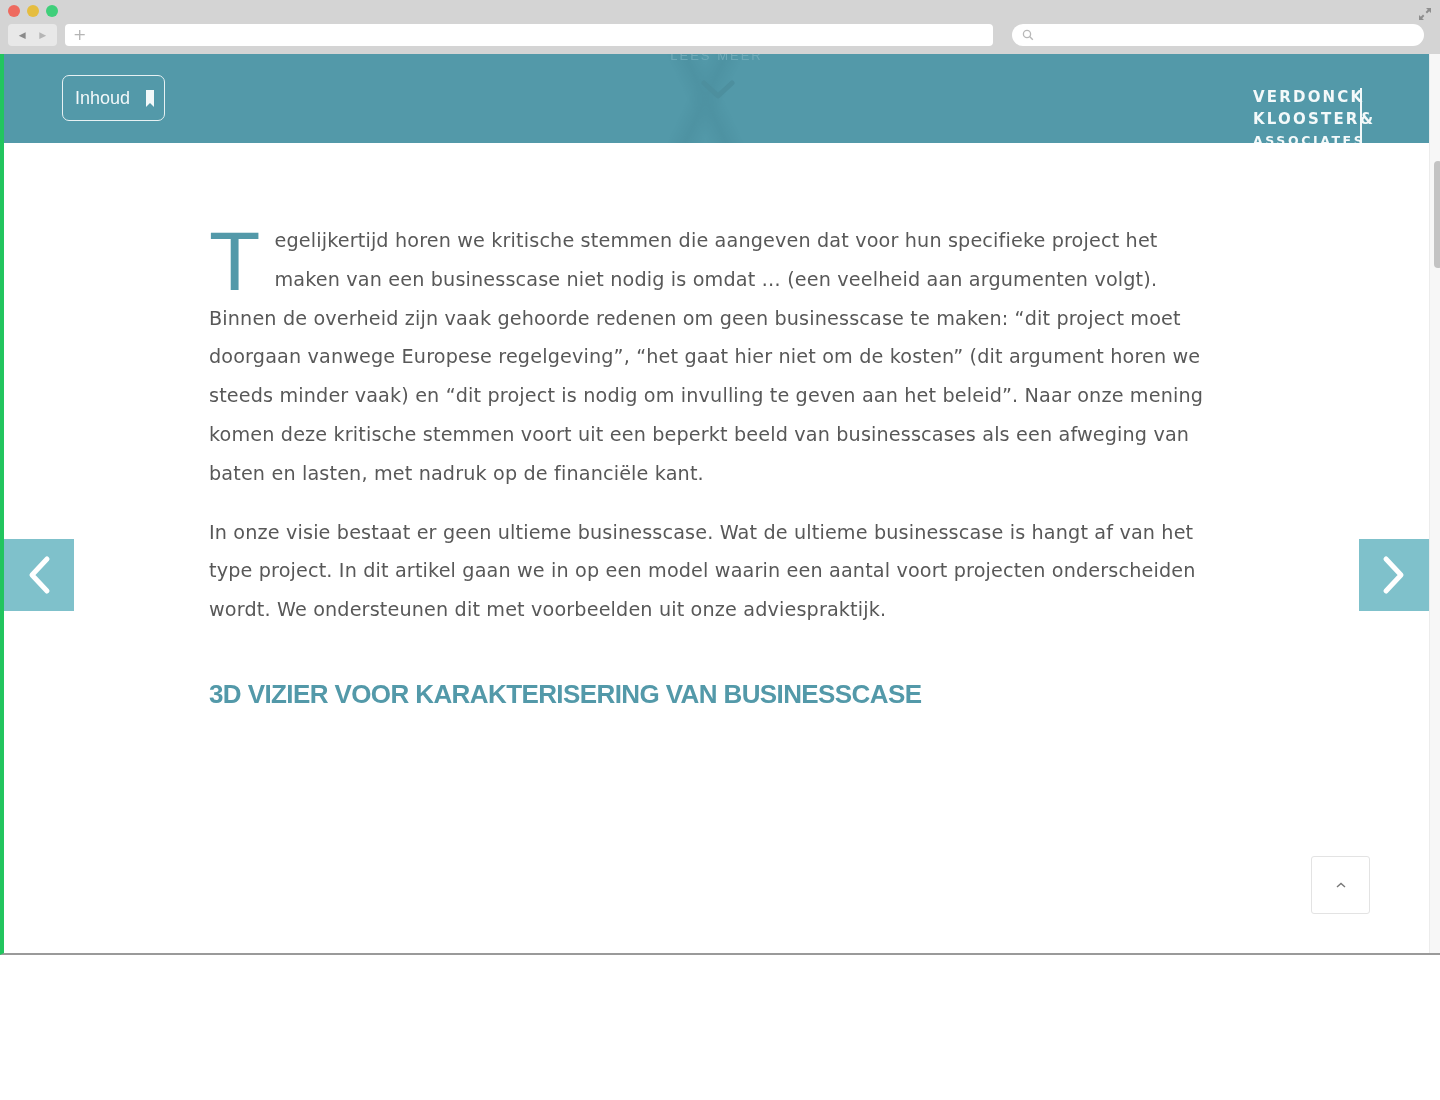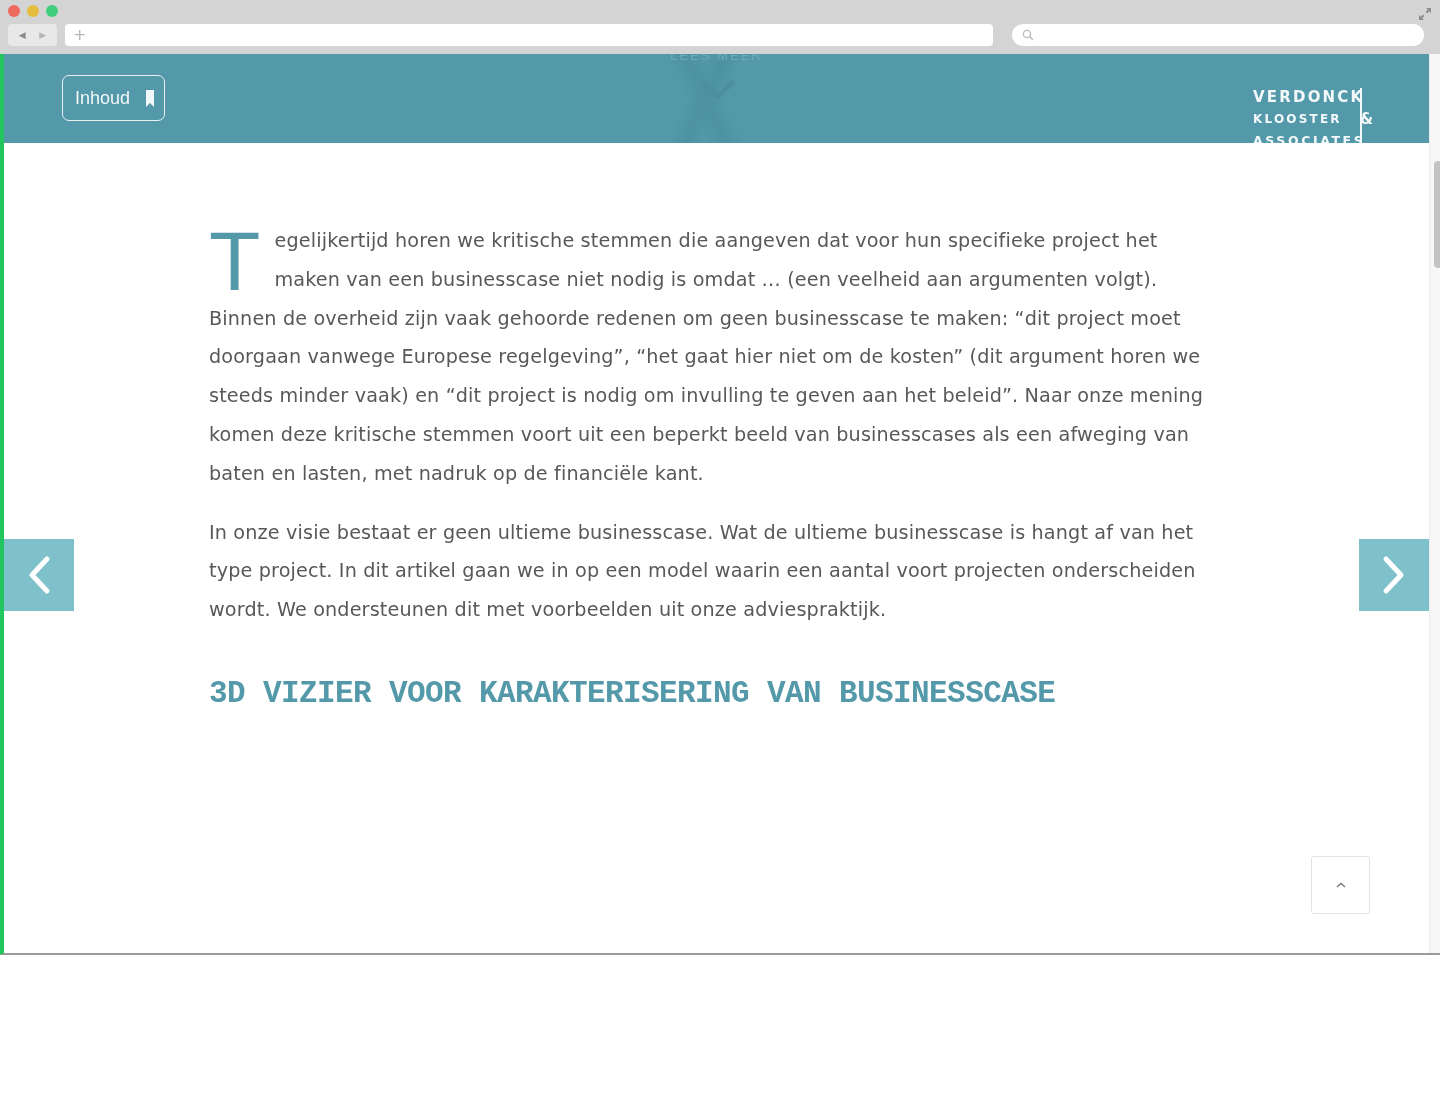--- a/index.html
+++ b/index.html
@@ -29,34 +29,34 @@
     .header-bg { position: absolute; left: 560px; top: -10px; width: 320px; height: 110px; opacity: .12;
       background: linear-gradient(115deg, transparent 40%, #2b6574 45%, transparent 50%), linear-gradient(65deg, transparent 40%, #2b6574 45%, transparent 50%); }
     .lees-meer { position: absolute; left: 0; width: 1425px; top: -6px; text-align: center; color: #6eaab8; font-size: 13px; letter-spacing: 2px; font-family: "Liberation Sans", sans-serif; }
     .down-chevron { position: absolute; left: 697px; top: 26px; }
 
     .inhoud-btn { position: absolute; left: 58px; top: 21px; width: 103px; height: 46px; border: 1.5px solid #e6f1f3; border-radius: 7px; display: flex; align-items: center; padding-left: 12px; color: #f2f8f9; font-family: "Liberation Sans", sans-serif; font-size: 18px; cursor: pointer; }
     .inhoud-btn .bm { position: absolute; right: 10px; top: 14px; }
 
     .logo { position: absolute; left: 1249px; top: 13px; width: 130px; color: #f3f9fa; font-family: "DejaVu Sans", sans-serif; font-weight: bold; margin-top: 19px; }
     .logo .l1 { font-size: 15px; letter-spacing: 2.2px; line-height: 22px; }
-    .logo .l2 { font-size: 12px; letter-spacing: 2.2px; line-height: 22px; }
+    .logo .l2 { font-size: 15px; letter-spacing: 2.2px; line-height: 22px; }
     .logo .l3 { font-size: 12.5px; letter-spacing: 2.6px; line-height: 22px; }
     .logo .bar { position: absolute; left: 107px; top: 2px; width: 1.5px; height: 58px; background: #f3f9fa; }
     .logo .amp { position: absolute; left: 107px; top: 22px; font-size: 15px; line-height: 22px; }
 
     
     .scrolltrack { position: absolute; left: 1425px; top: 0; width: 15px; height: 899px; background: #f7f7f7; border-left: 1px solid #ececec; }
     .scrollthumb { position: absolute; left: 4px; top: 107px; width: 8px; height: 107px; background: #c3c3c3; border-radius: 4px; cursor: pointer; }
 
     
     .article { position: absolute; left: 205px; top: 168px; width: 1020px; color: #585858; font-family: "DejaVu Sans", sans-serif; font-size: 19.2px; line-height: 38.8px; letter-spacing: 0.15px; }
     .article p { margin-bottom: 20px; }
     .dropcap { float: left; color: #5399a9; font-family: "Liberation Sans", sans-serif; font-size: 84px; line-height: 66px; margin: 6px 14px 0 0; height: 70px; }
-    .section-title { color: #5399a9; font-family: Liberation Mono, monospace; font-size: 31px; line-height: 40px; letter-spacing: -0.6px; margin: 44px 0 22px 0; }
+    .section-title { color: #5399a9; font-family: Liberation Sans, sans-serif; font-size: 26px; line-height: 40px; letter-spacing: -0.6px; margin: 44px 0 22px 0; }
 
     
     .side-arrow { position: absolute; top: 485px; width: 70px; height: 72px; background: #7fc1cb; display: flex; align-items: center; justify-content: center; cursor: pointer; }
     .prev-arrow { left: 0; }
     .next-arrow { left: 1355px; }
 
     .top-btn { position: absolute; left: 1307px; top: 802px; width: 59px; height: 58px; border: 1px solid #e3e3e3; border-radius: 3px; background: #fff; display: flex; align-items: center; justify-content: center; cursor: pointer; }
   </style>
 </head>
 <body>

